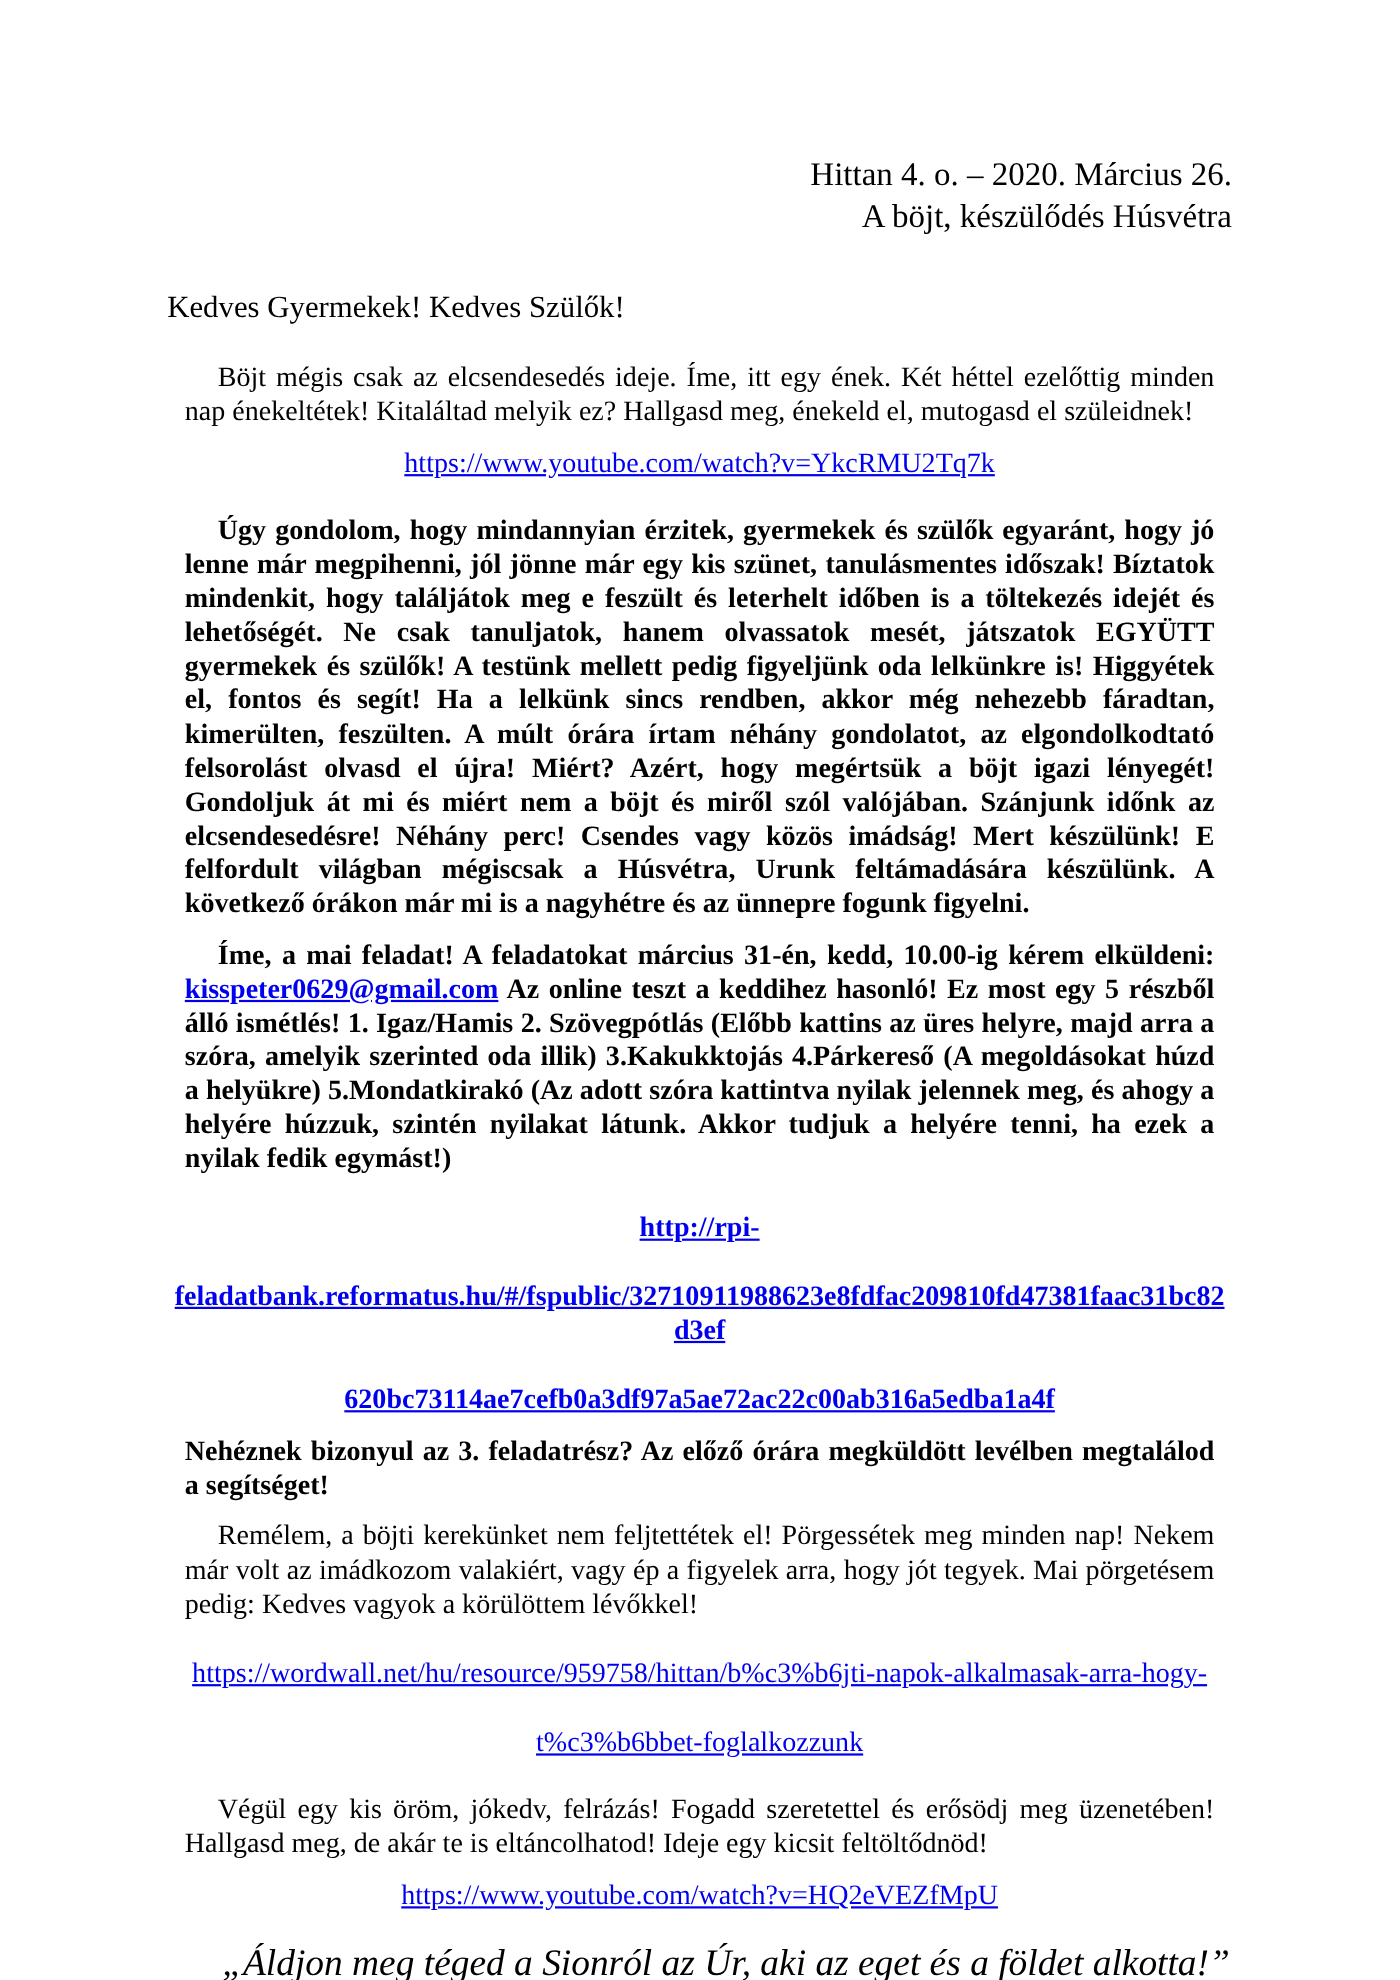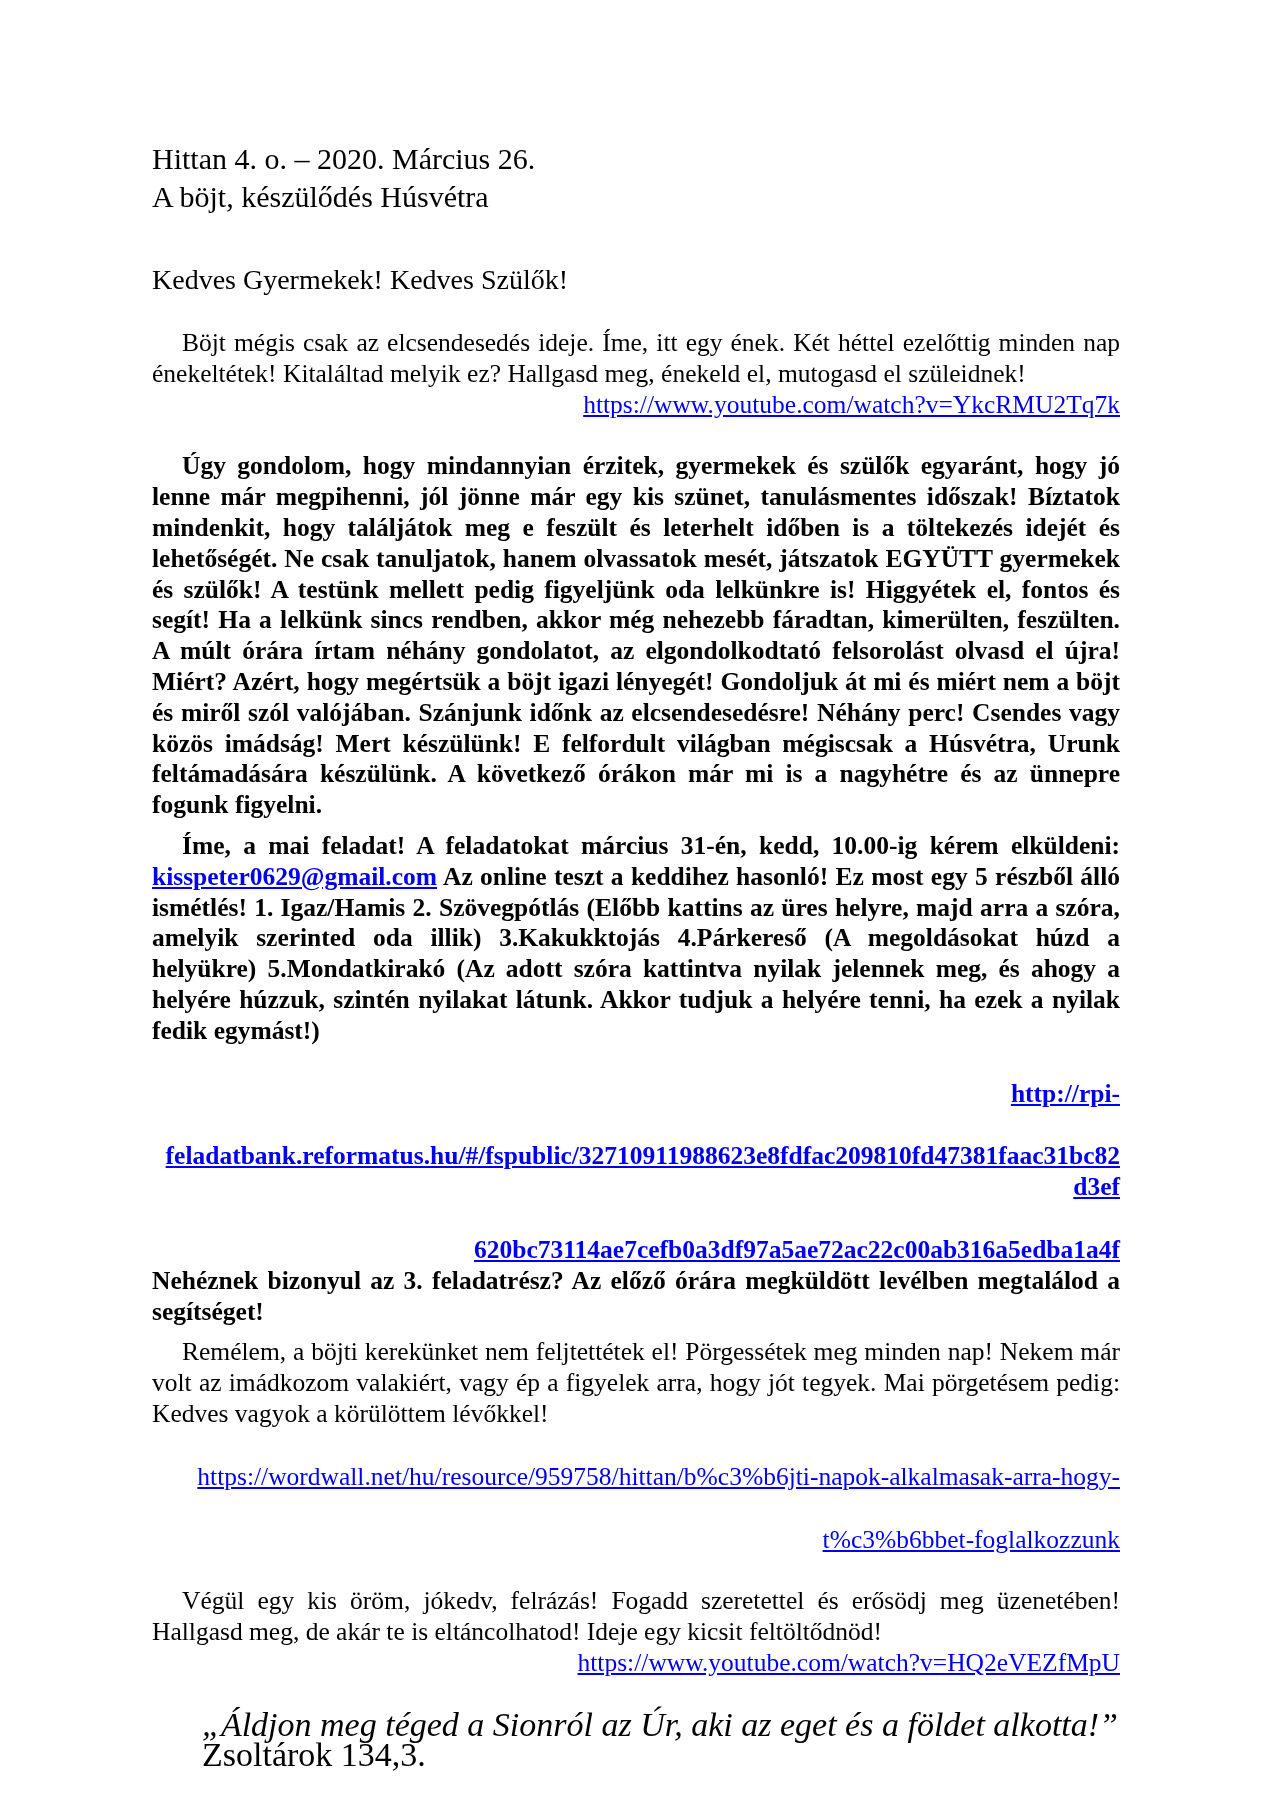--- a/index.html
+++ b/index.html
@@ -14,52 +14,52 @@
     font-family: "Liberation Serif", "DejaVu Serif", serif;
     color: #000000;
   }
   .page {
     position: absolute;
     left: 152px;
     top: 140px;
     width: 968px;
   }
   .doc-title {
-    text-align: left;
+    text-align: right;
     font-size: 30px;
     line-height: 38px;
     font-weight: normal;
     margin: 0;
   }
   .title-block { margin-bottom: 46px; }
   .greeting {
     font-size: 28px;
     line-height: 35px;
     margin: 0 0 31px 0;
   }
   .para {
     font-size: 25.5px;
     line-height: 30.8px;
     text-align: justify;
     text-indent: 30px;
-    margin: 0;
+    margin: 16px;
   }
   .para.no-indent { text-indent: 0; }
   .group-gap-line { margin-bottom: 31px; }
   .group-gap-small { margin-bottom: 10px; font-weight: bold; }
   a.doc-link, .doc-link {
     color: #0000EE;
     text-decoration: underline;
     cursor: pointer;
   }
   .link-block {
     display: block;
     font-size: 25.5px;
     line-height: 30.8px;
-    text-align: right;
+    text-align: center;
   }
   .link-block .seg { display: block; word-break: break-all; margin-top: 32px; }
   .quote-line {
     font-size: 34px;
     line-height: 30.8px;
     margin: 0;
     padding-left: 50px;
   }
   .quote-line em { font-style: italic; }
   .quote-line .attrib { font-style: normal; }

